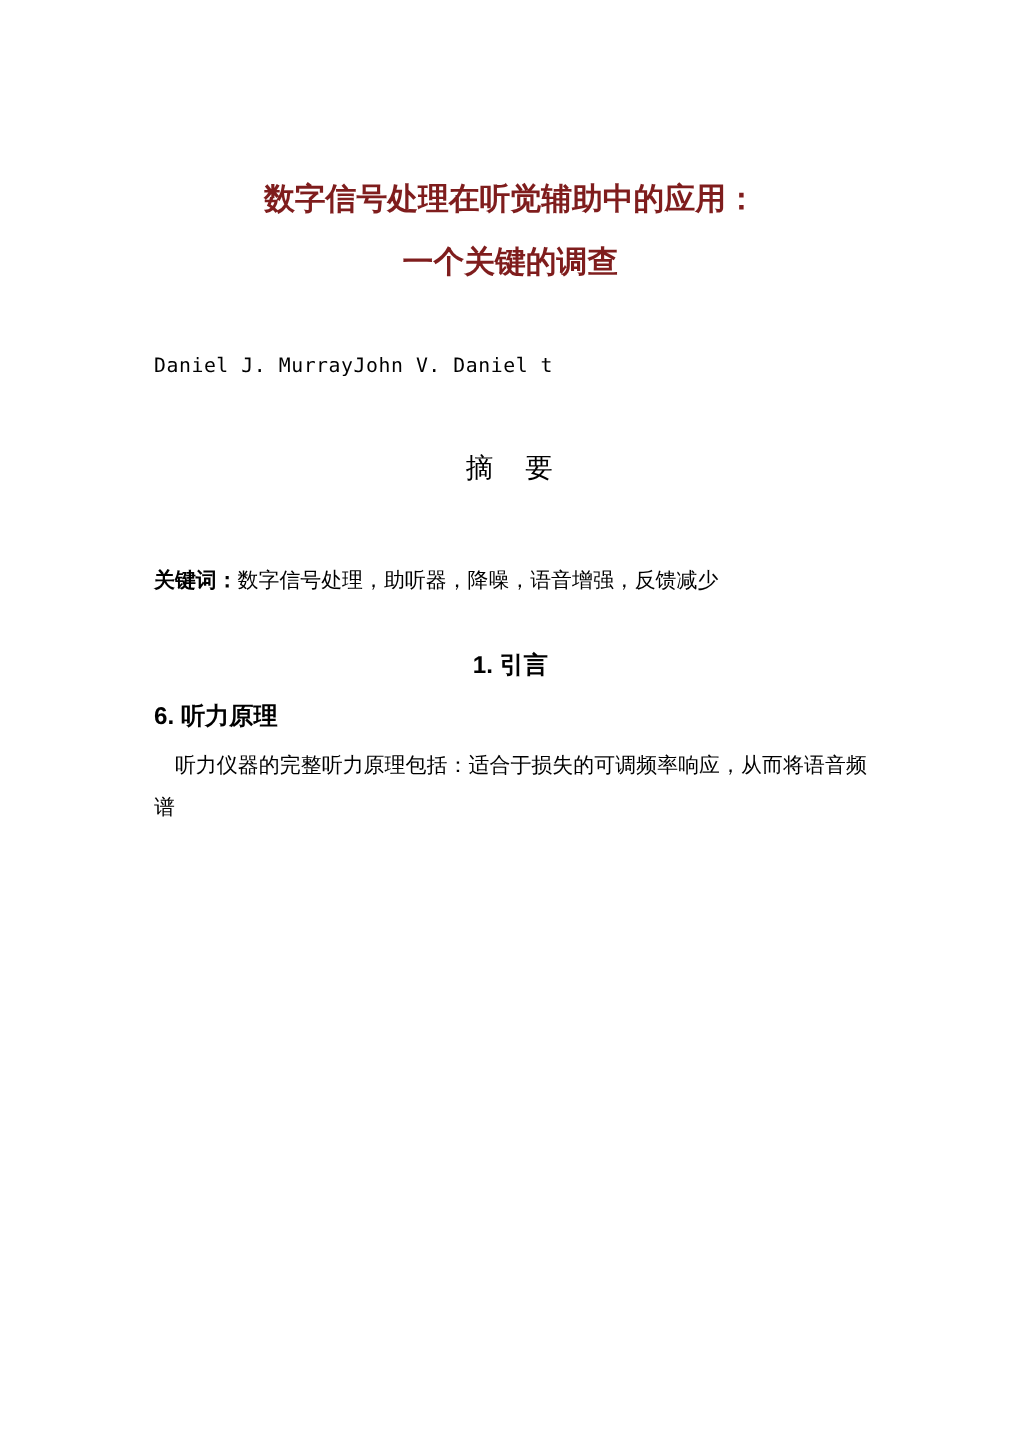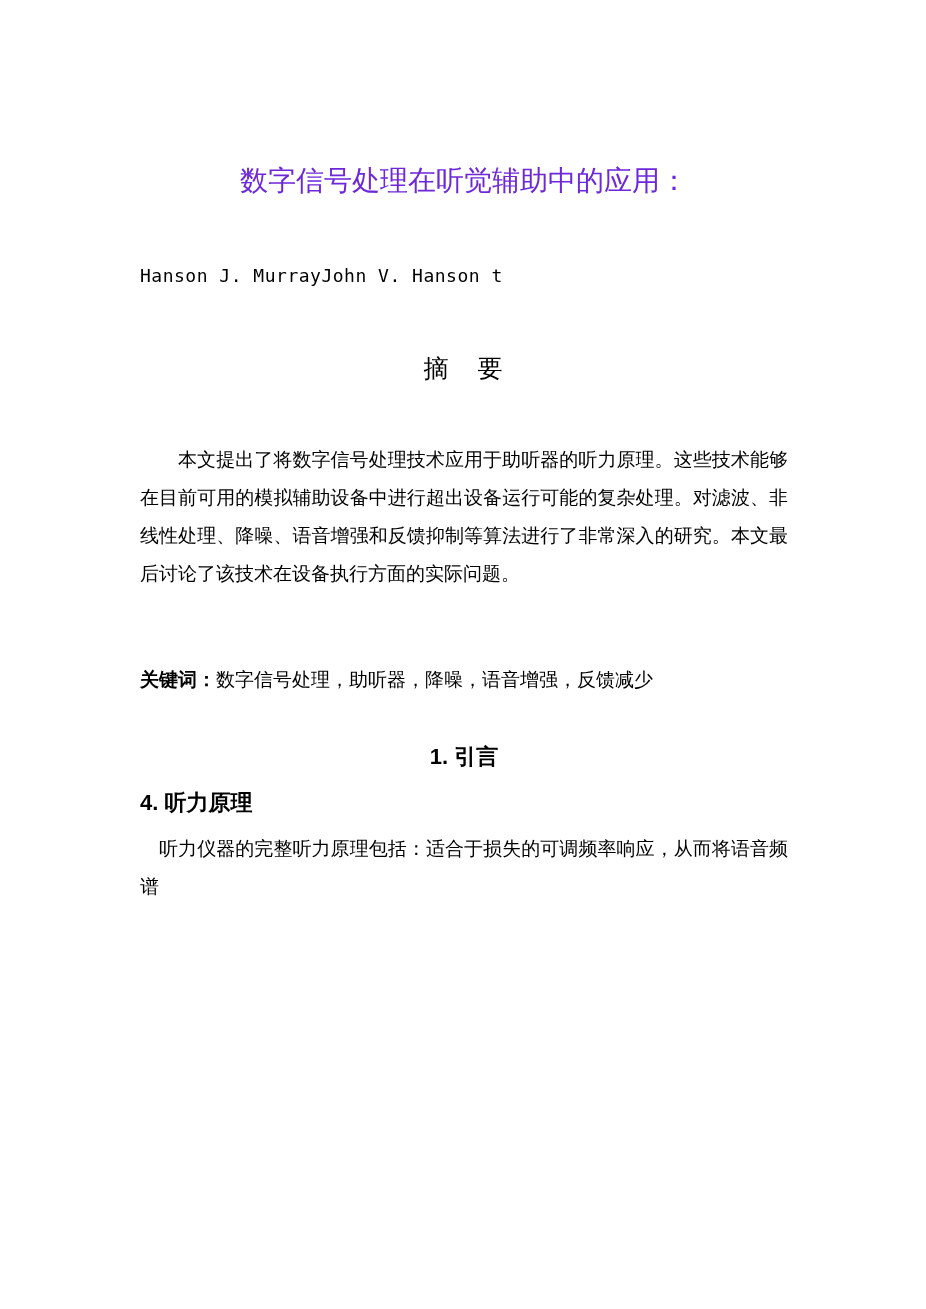--- a/index.html
+++ b/index.html
@@ -11,24 +11,24 @@
   }
   .page {
     width: 926px;
     min-height: 1309px;
     background: #ffffff;
     padding: 152px 138px 80px 140px;
   }
   .title {
     text-align: center;
     font-family: "Liberation Sans", sans-serif;
-    font-weight: normal;
+    font-weight: bold;
     font-size: 28px;
     line-height: 57px;
-    color: #6d28d9;
+    color: #7f1d1d;
   }
   .title-line { display: block; }
   .authors {
     margin-top: 56px;
     font-family: "DejaVu Sans Mono", monospace;
     font-size: 18px;
     letter-spacing: 0.5px;
     text-align: left;
   }
   .abstract-heading {
@@ -65,32 +65,32 @@
   .sec2-heading { margin-top: 16px; }
   .sec2-para { margin-top: 12px; text-indent: 1em; }
 </style>
 </head>
 <body>
 
 <div class="page">
 
   <h1 class="title">
     <span class="title-line">数字信号处理在听觉辅助中的应用：</span>
+    <span class="title-line">一个关键的调查</span>
   </h1>
 
-  <p class="authors">Hanson J. MurrayJohn V. Hanson t</p>
+  <p class="authors">Daniel J. MurrayJohn V. Daniel t</p>
 
   <h2 class="abstract-heading">摘　要</h2>
 
-  <p class="body-para abstract-para">本文提出了将数字信号处理技术应用于助听器的听力原理。这些技术能够在目前可用的模拟辅助设备中进行超出设备运行可能的复杂处理。对滤波、非线性处理、降噪、语音增强和反馈抑制等算法进行了非常深入的研究。本文最后讨论了该技术在设备执行方面的实际问题。</p>
 
   <p class="keywords">
     <span class="kw-label">关键词：</span><span>数字信号处理，助听器，降噪，语音增强，反馈减少</span>
   </p>
 
   <h3 class="section-heading sec1-heading">1. 引言</h3>
 
 
-  <h3 class="section-heading sec2-heading">4. 听力原理</h3>
+  <h3 class="section-heading sec2-heading">6. 听力原理</h3>
 
   <p class="body-para sec2-para">听力仪器的完整听力原理包括：适合于损失的可调频率响应，从而将语音频谱</p>
 
 </div>
 
 </body></html>

